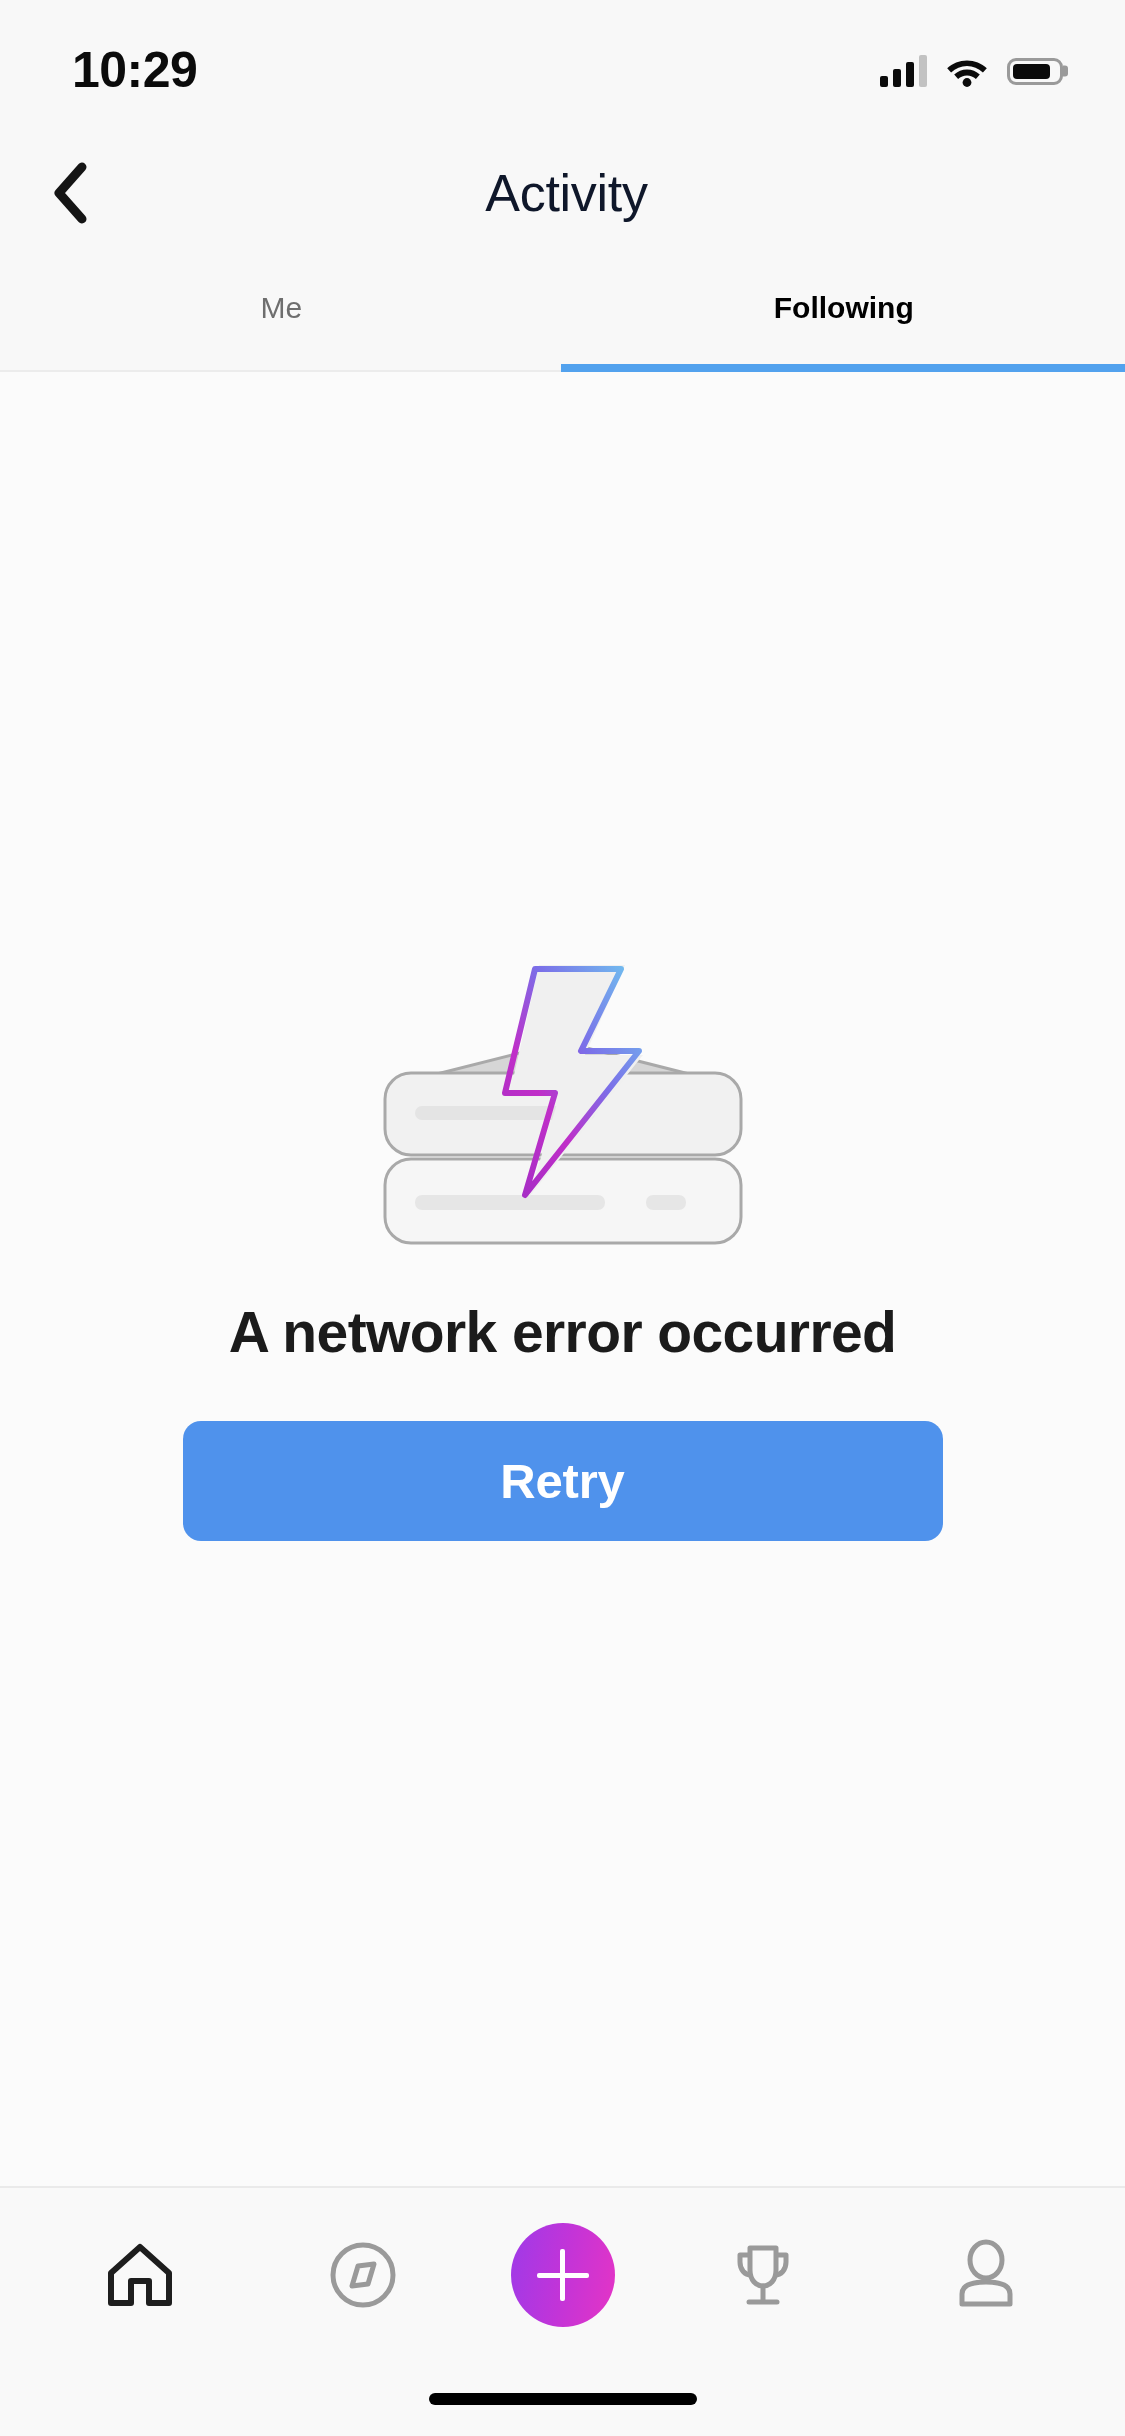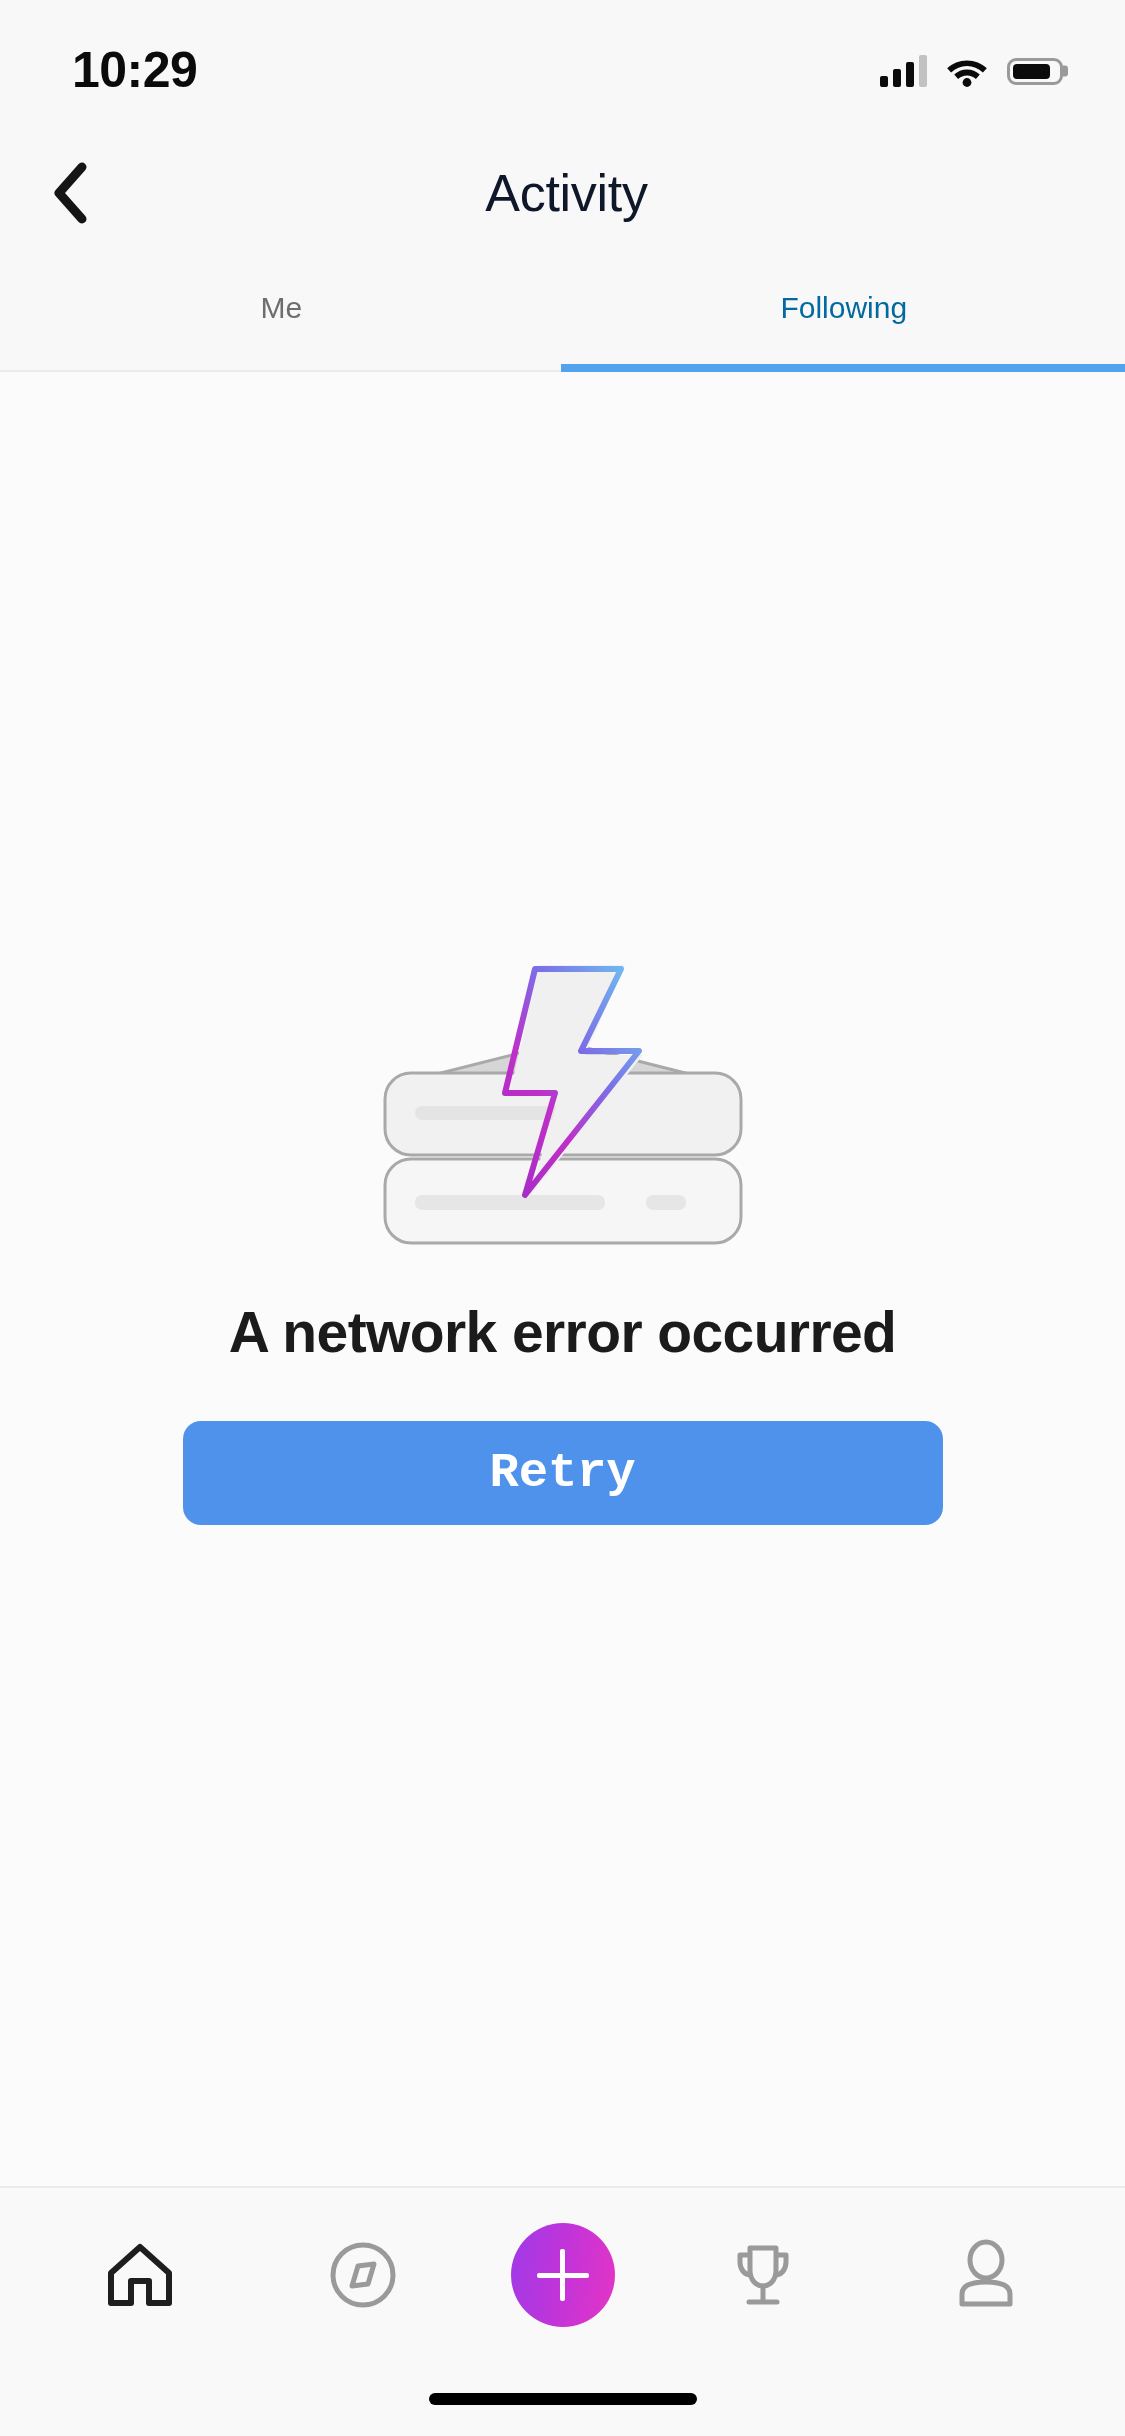--- a/index.html
+++ b/index.html
@@ -103,21 +103,21 @@
     display:flex; align-items:center; justify-content:center;
     font-size:30px;
     color:#6e6e6e;
     font-weight:400;
     cursor:pointer;
     position:relative;
     padding-bottom:8px;
     background:transparent; border:none;
     font-family:"Liberation Sans", sans-serif;
   }
-  .tab.active { color:#0369a1; font-weight:400; }
+  .tab.active { color:#000000; font-weight:700; }
   .tab.active::after {
     content:"";
     position:absolute;
     left:-2px; right:-80px; bottom:-2px;
     height:8px;
     background:#52a2ee;
   }
 
   
   .content {
@@ -133,26 +133,26 @@
   .error-title {
     margin-top:52px;
     font-size:57px;
     color:#1b1b1b;
     font-weight:700;
     letter-spacing:-0.6px;
     text-align:center;
   }
   .retry-btn {
     margin-top:56px;
-    width:760px; height:104px;
+    width:760px; height:120px;
     background:#4f92ec;
     border:none; border-radius:18px;
     color:#ffffff;
     font-size:49px; font-weight:700;
-    font-family:Liberation Mono, monospace;
+    font-family:Liberation Sans, sans-serif;
     cursor:pointer;
     display:flex; align-items:center; justify-content:center;
     letter-spacing:-0.2px;
   }
 
   
   .bottomnav {
     flex:0 0 176px;
     height:176px;
     background:#f9f9f9;

